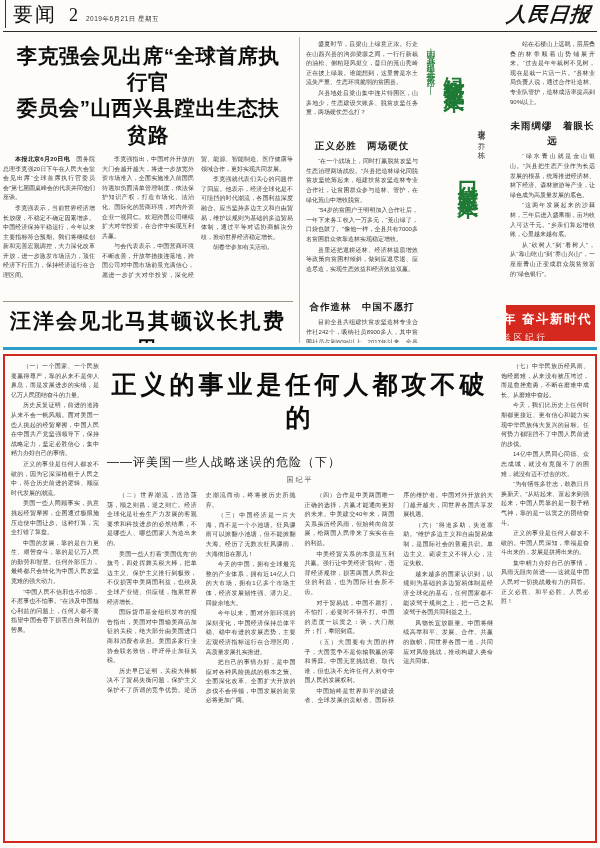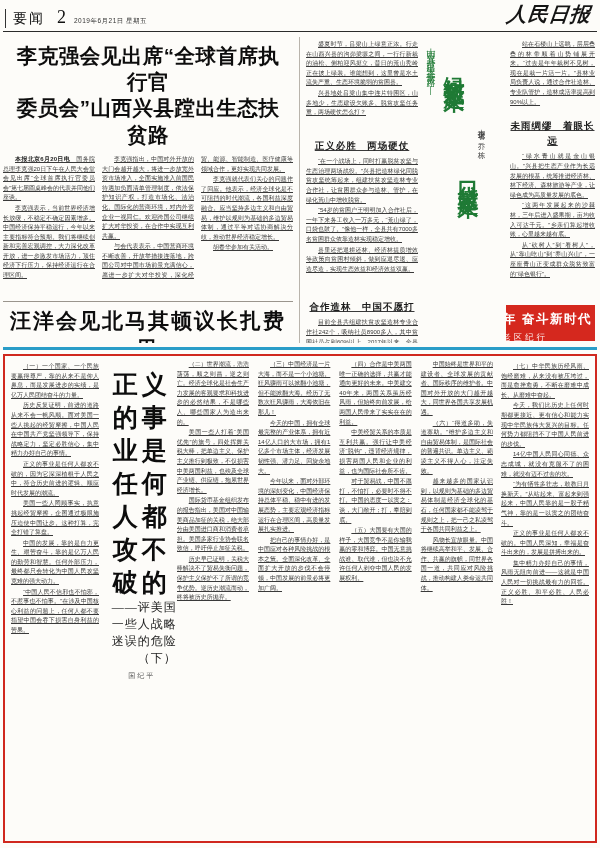--- a/index.html
+++ b/index.html
@@ -3,33 +3,33 @@
 <meta charset="utf-8">
 <style>
   * { margin:0; padding:0; box-sizing:border-box; }
   html,body { background:#e8e6e2; }
   body { font-family:"Liberation Sans","DejaVu Sans",sans-serif; }
   .page { position:relative; width:600px; height:848px; margin:0 auto; background:#fdfcf9; color:#222; overflow:hidden; padding:0 3px; }
 
   
   .hdr { display:flex; align-items:flex-end; justify-content:space-between; padding:4px 2px 3px 2px; border-bottom:1.5px solid #2b2b2b; height:32px; }
   .hdr-left { display:flex; align-items:baseline; gap:8px; }
-  .sec-label { font-family:"Liberation Serif","DejaVu Serif",serif; font-size:14px; letter-spacing:2px; color:#111; border-left:1.5px solid #333; padding:1px 4px 0 7px; }
+  .sec-label { font-family:"Liberation Serif","DejaVu Serif",serif; font-size:20px; letter-spacing:2px; color:#111; border-left:1.5px solid #333; padding:1px 4px 0 7px; }
   .pg-num { font-family:"Liberation Serif","DejaVu Serif",serif; font-size:18px; color:#111; }
   .ed-date { font-size:6.5px; color:#333; letter-spacing:.5px; padding-bottom:2px; }
   .masthead { font-family:"DejaVu Serif","Liberation Serif",serif; font-style:italic; font-weight:bold; font-size:20px; color:#151515; letter-spacing:1px; transform:skewX(-6deg); padding-right:4px; }
 
   
   .top-grid { display:grid; grid-template-columns:290px 1px 1fr; gap:0 6px; margin-top:5px; height:306px; overflow:hidden; }
   .v-div { background:#b9b4ac; height:100%; }
 
   .hl-1 { font-size:20.5px; font-weight:700; text-align:center; line-height:1.28; letter-spacing:.5px; color:#0d0d0d; margin:6px 8px 7px; }
   .hl-2 { font-size:21px; font-weight:700; text-align:center; letter-spacing:2px; color:#0d0d0d; margin:5px 0 6px; }
 
-  .t { font-size:6px; line-height:1.6; color:#3a3a3a; text-align:justify;text-decoration:underline; }
+  .t { font-size:6px; line-height:1.6; color:#3a3a3a; text-align:justify; }
   .t p { margin:0 0 1px; text-indent:2em; }
   .lead { font-weight:bold; color:#222; }
 
   .a1-body { height:141px; column-count:3; column-gap:7px; overflow:hidden; }
   .art-div { border-top:1px solid #9a958d; margin:5px 0 2px; }
 
   
   .green-art { position:relative; display:flex; height:306px; overflow:hidden; }
   .ga-colA { flex:0 0 112px; overflow:hidden; padding-top:3px; }
   .ga-strip { flex:0 0 88px; position:relative; }
@@ -46,23 +46,23 @@
   .vt2 { position:absolute; left:36px; top:128px; font-size:21px; font-weight:700; letter-spacing:4px; color:#1f7a35; height:135px; }
   .vby { position:absolute; left:58px; top:86px; font-size:7.5px; letter-spacing:1px; color:#444; height:90px; }
   .badge { position:absolute; right:2px; bottom:2px; width:140px; height:36px; background:#d5281e; color:#fff; text-align:center; padding-top:4px; }
   .badge-l1 { font-size:12.5px; font-weight:700; letter-spacing:1.5px; }
   .badge-l2 { font-size:8.5px; letter-spacing:3px; color:rgba(255,255,255,.92); margin-top:2px; }
 
   
   .blue-rule { border-top:3px solid #2a9dc8; margin:4px 0; }
   .red-box { border:2px solid #d0281e; height:489px; padding:4px 6px; display:flex; gap:8px; overflow:hidden; background:#fdfcf9; }
   .rb-side { flex:0 0 88px; overflow:hidden; padding-top:2px; }
-  .rb-center { flex:1; display:flex; flex-direction:row; overflow:hidden; }
+  .rb-center { flex:1; display:flex; flex-direction:column; overflow:hidden; }
   .rb-title { font-size:25px; font-weight:700; text-align:center; letter-spacing:4px; color:#0c0c0c; margin-top:8px; }
-  .rb-sub { font-family:Liberation Serif, serif; font-size:12px; text-align:right; letter-spacing:1px; color:#222; margin-top:0; }
+  .rb-sub { font-family:Liberation Sans, sans-serif; font-size:12px; text-align:left; letter-spacing:1px; color:#222; margin-top:20px; }
   .rb-by { font-size:7px; text-align:center; color:#555; margin:4px 0 6px; letter-spacing:2px; }
   .rb-cols { height:402px; column-count:4; column-gap:9px; overflow:hidden; }
 </style>
 </head>
 <body>
 
 <div class="page">
 
   <div class="hdr">
     <div class="hdr-left">

